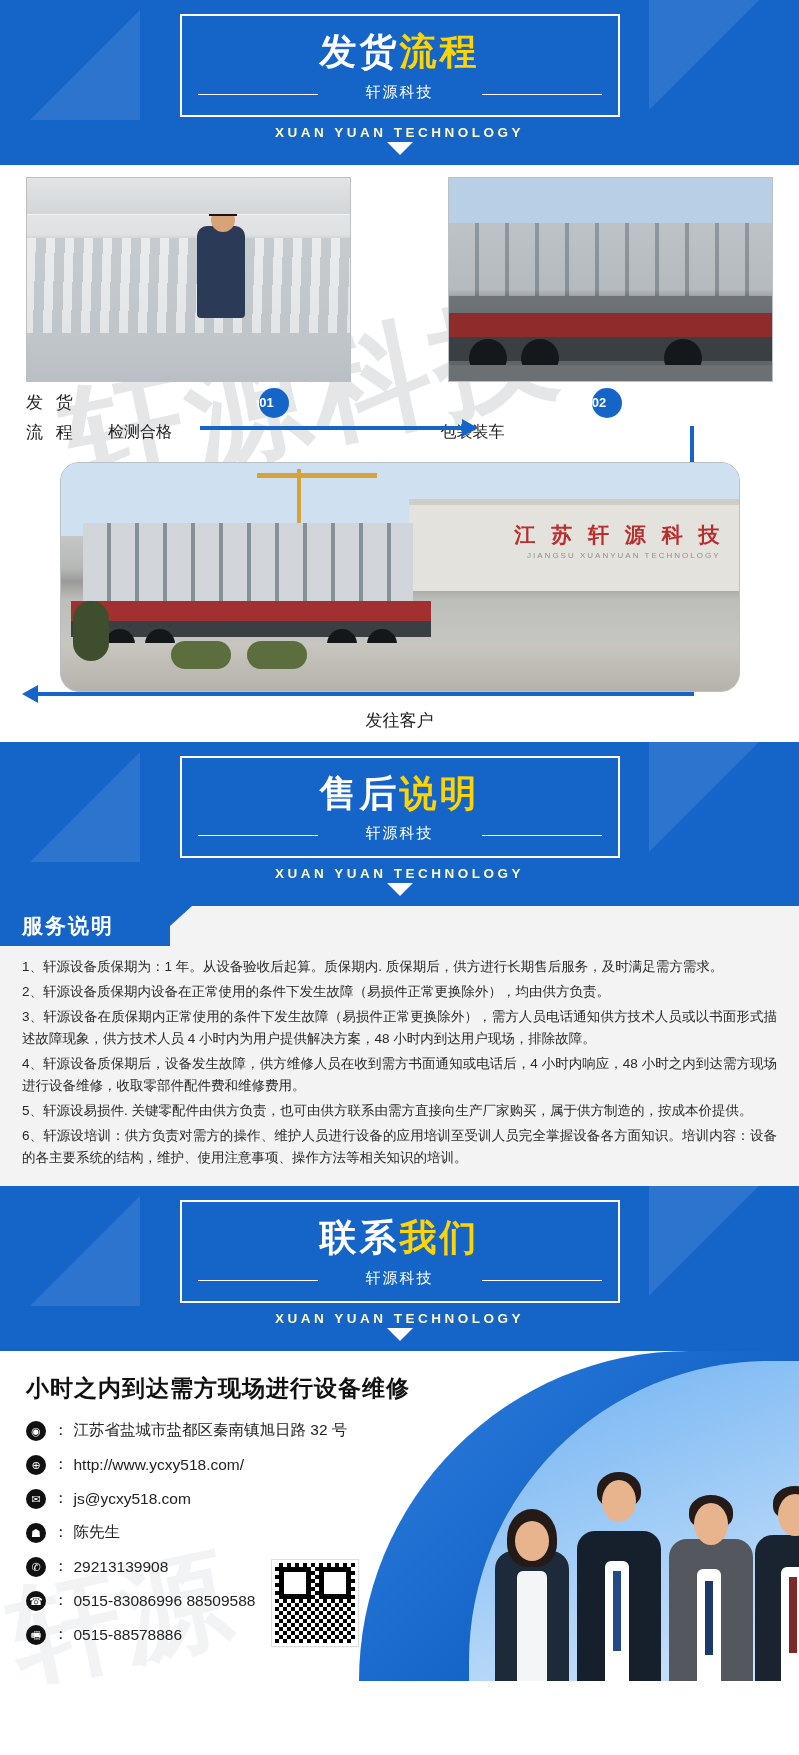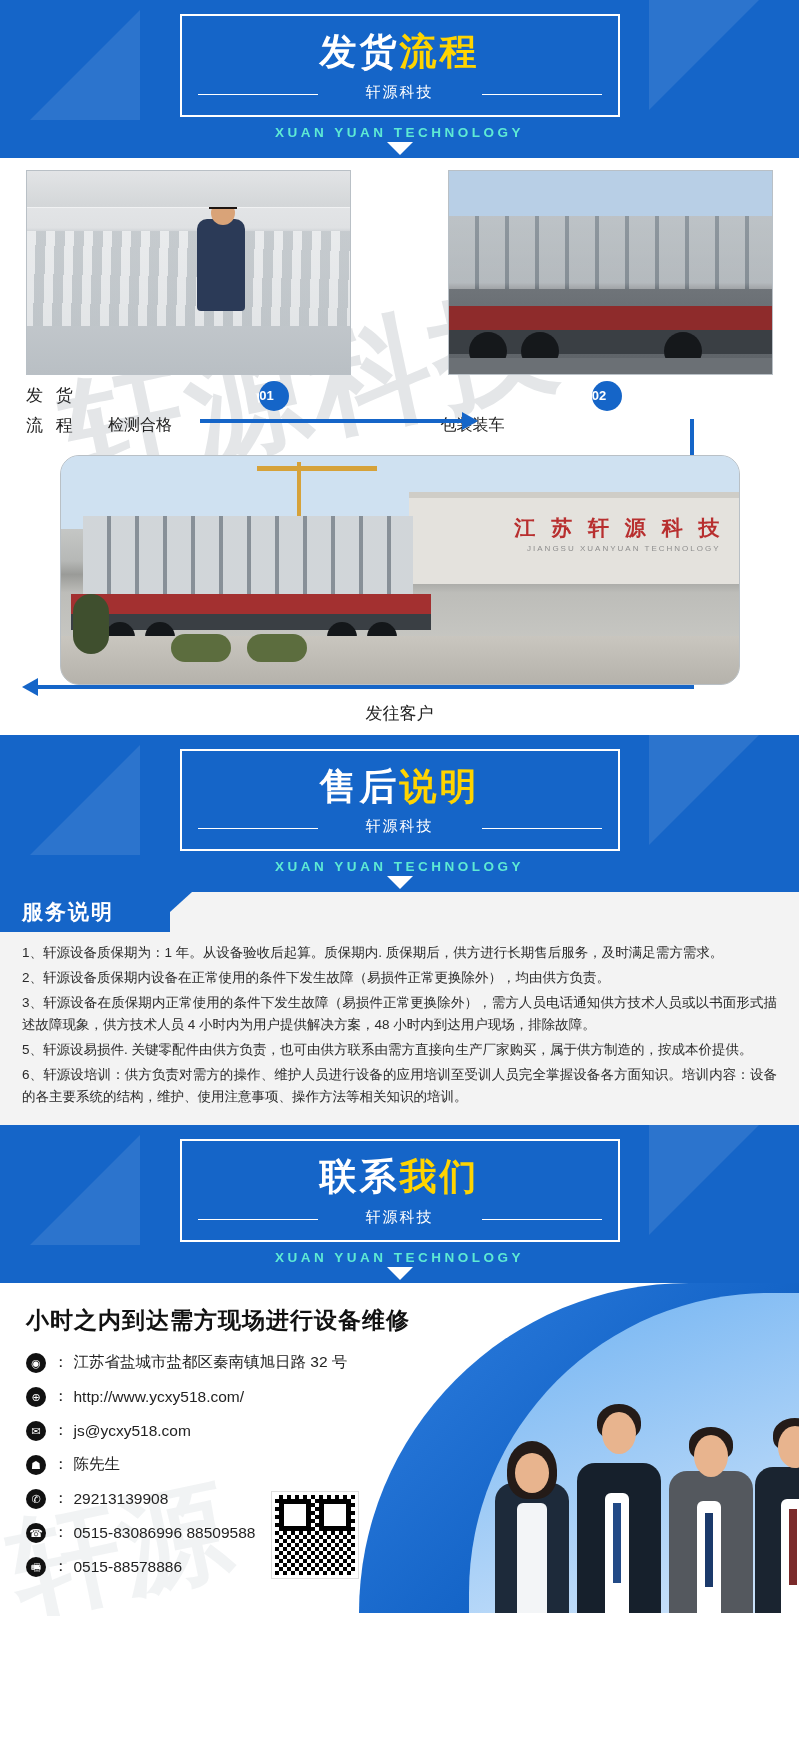--- a/index.html
+++ b/index.html
@@ -7,21 +7,21 @@
     width: 799px;
     background: #ffffff;
     font-family: "Liberation Sans", "DejaVu Sans", sans-serif;
     -webkit-font-smoothing: antialiased;
   }
   .page { width: 799px; position: relative; overflow: hidden; }
 
   
   .banner {
     background: #1565c8;
-    padding: 14px 0 3px 0;
+    padding: 14px 0 10px 0;
     position: relative;
     overflow: hidden;
   }
   .banner-inner {
     width: 440px;
     margin: 0 auto;
     border: 2px solid #ffffff;
     position: relative;
     padding: 16px 0 10px 0;
     text-align: center;
@@ -54,21 +54,21 @@
     display: inline-block;
     position: relative;
     background: #1565c8;
     padding: 0 10px;
     color: #ffffff;
     font-size: 15px;
     letter-spacing: 2px;
   }
   .banner-en {
     margin-top: 8px;
-    color: #5eead4;
+    color: #fef9c3;
     font-size: 13.5px;
     letter-spacing: 3.5px;
     font-weight: bold;
   }
   .banner-arrow {
     width: 0; height: 0;
     margin: 2px auto 0 auto;
     border-left: 13px solid transparent;
     border-right: 13px solid transparent;
     border-top: 13px solid #ffffff;
@@ -449,20 +449,21 @@
   <div class="service">
     <div class="service-head">
       <div class="bar"></div>
       <div class="tri"></div>
       <div class="txt">服务说明</div>
     </div>
     <div class="service-body">
       <p>1、轩源设备质保期为：1 年。从设备验收后起算。质保期内. 质保期后，供方进行长期售后服务，及时满足需方需求。</p>
       <p>2、轩源设备质保期内设备在正常使用的条件下发生故障（易损件正常更换除外），均由供方负责。</p>
       <p>3、轩源设备在质保期内正常使用的条件下发生故障（易损件正常更换除外），需方人员电话通知供方技术人员或以书面形式描述故障现象，供方技术人员 4 小时内为用户提供解决方案，48 小时内到达用户现场，排除故障。</p>
+      <p>4、轩源设备质保期后，设备发生故障，供方维修人员在收到需方书面通知或电话后，4 小时内响应，48 小时之内到达需方现场进行设备维修，收取零部件配件费和维修费用。</p>
       <p>5、轩源设易损件. 关键零配件由供方负责，也可由供方联系由需方直接向生产厂家购买，属于供方制造的，按成本价提供。</p>
       <p>6、轩源设培训：供方负责对需方的操作、维护人员进行设备的应用培训至受训人员完全掌握设备各方面知识。培训内容：设备的各主要系统的结构，维护、使用注意事项、操作方法等相关知识的培训。</p>
     </div>
   </div>
 
   <div class="banner">
     <div class="wm-tri" style="left:30px;top:10px;border-width:0 0 110px 110px;border-color:transparent transparent #ffffff transparent;"></div>
     <div class="wm-tri" style="right:40px;top:0;border-width:110px 110px 0 0;border-color:#ffffff transparent transparent transparent;"></div>
     <div class="banner-inner">
       <div class="banner-title">

